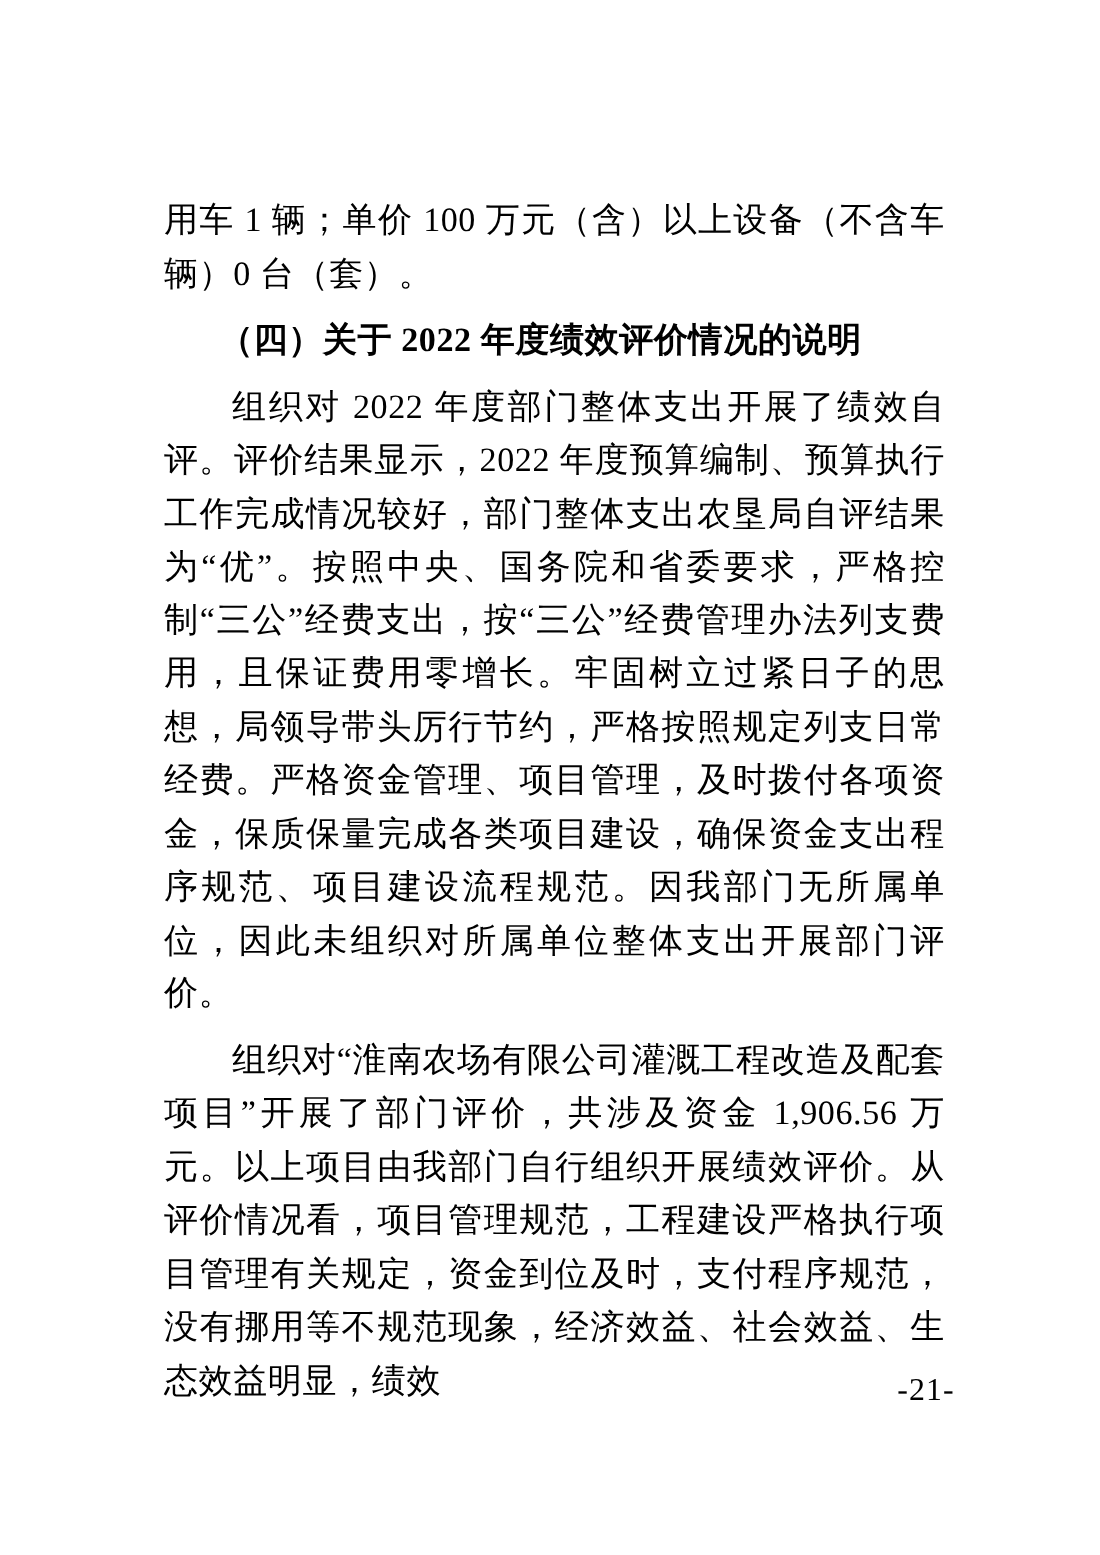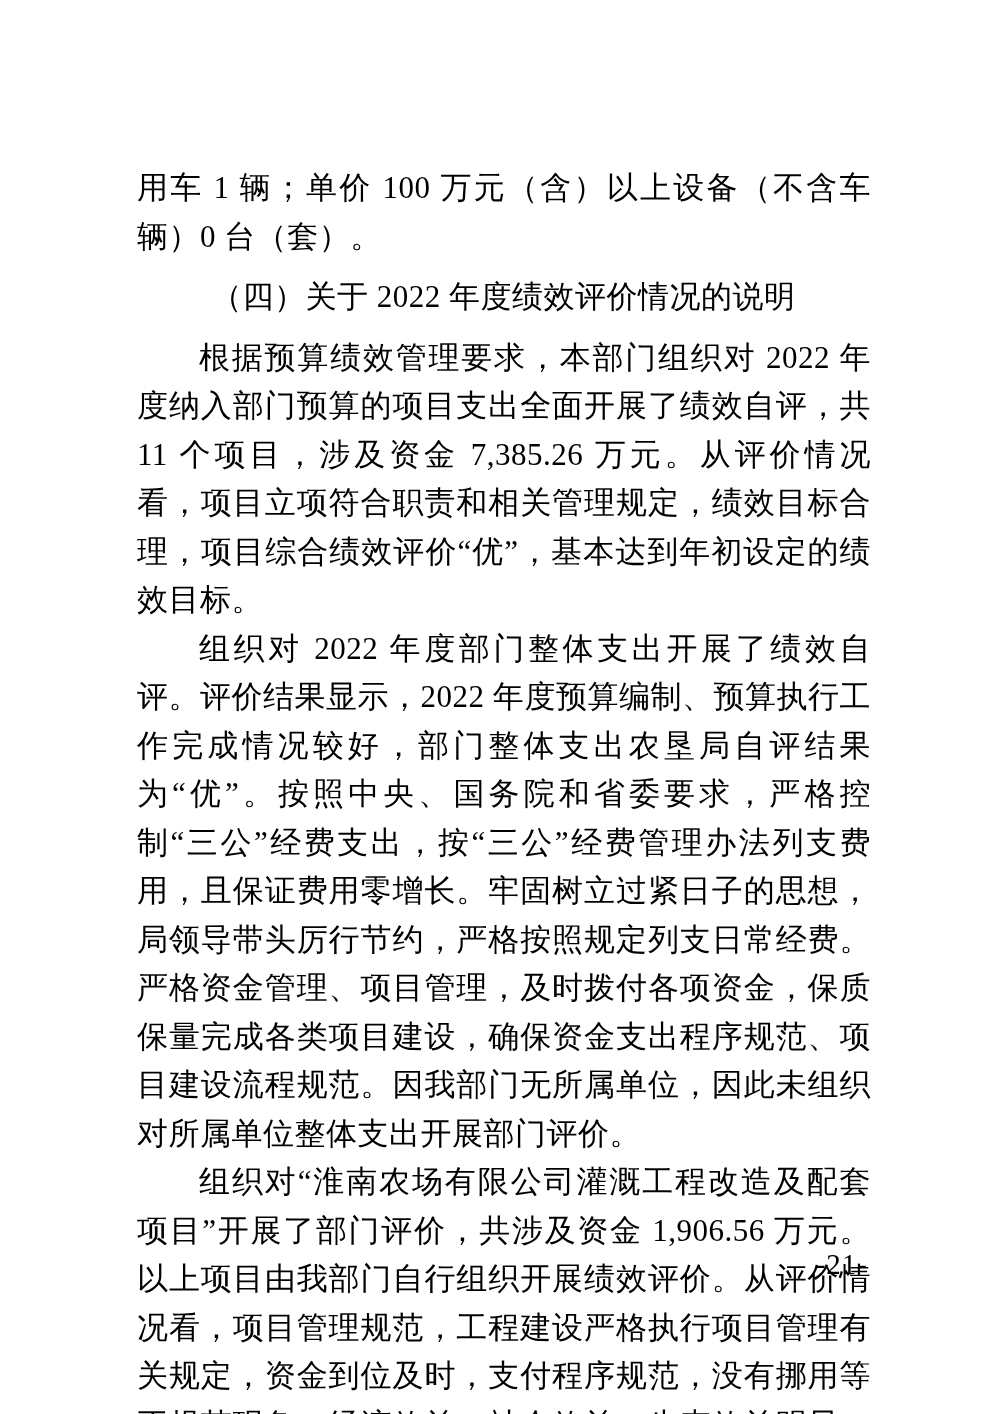--- a/index.html
+++ b/index.html
@@ -20,46 +20,45 @@
     position: absolute;
     left: 137px;
     top: 164px;
     width: 734px;
     font-size: 31px;
     line-height: 48.5px;
     text-align: justify;
     letter-spacing: 0.5px;
   }
   .para {
-    margin: 0;
+    margin: 12px;
     text-indent: 2em;
   }
   .para.continuation {
     text-indent: 0;
   }
   .heading {
-    margin: 12px;
+    margin: 0;
     text-indent: 2em;
-    font-weight: normal;
+    font-weight: bold;
   }
   .page-number {
     position: absolute;
     top: 1244px;
     right: 132px;
     font-size: 29px;
     line-height: 40px;
     letter-spacing: 1px;
     margin-left: 48px;
   }
 </style>
 </head>
 <body>
 
 <div class="page">
   <div class="content">
     <p class="para continuation">用车 1 辆；单价 100 万元（含）以上设备（不含车辆）0 台（套）。</p>
     <p class="heading">（四）关于 2022 年度绩效评价情况的说明</p>
-    <p class="para">根据预算绩效管理要求，本部门组织对 2022 年度纳入部门预算的项目支出全面开展了绩效自评，共 11 个项目，涉及资金 7,385.26 万元。从评价情况看，项目立项符合职责和相关管理规定，绩效目标合理，项目综合绩效评价“优”，基本达到年初设定的绩效目标。</p>
     <p class="para">组织对 2022 年度部门整体支出开展了绩效自评。评价结果显示，2022 年度预算编制、预算执行工作完成情况较好，部门整体支出农垦局自评结果为“优”。按照中央、国务院和省委要求，严格控制“三公”经费支出，按“三公”经费管理办法列支费用，且保证费用零增长。牢固树立过紧日子的思想，局领导带头厉行节约，严格按照规定列支日常经费。严格资金管理、项目管理，及时拨付各项资金，保质保量完成各类项目建设，确保资金支出程序规范、项目建设流程规范。因我部门无所属单位，因此未组织对所属单位整体支出开展部门评价。</p>
     <p class="para">组织对“淮南农场有限公司灌溉工程改造及配套项目”开展了部门评价，共涉及资金 1,906.56 万元。以上项目由我部门自行组织开展绩效评价。从评价情况看，项目管理规范，工程建设严格执行项目管理有关规定，资金到位及时，支付程序规范，没有挪用等不规范现象，经济效益、社会效益、生态效益明显，绩效</p>
   </div>
   <div class="page-number">-21-</div>
 </div>
 
 </body></html>

